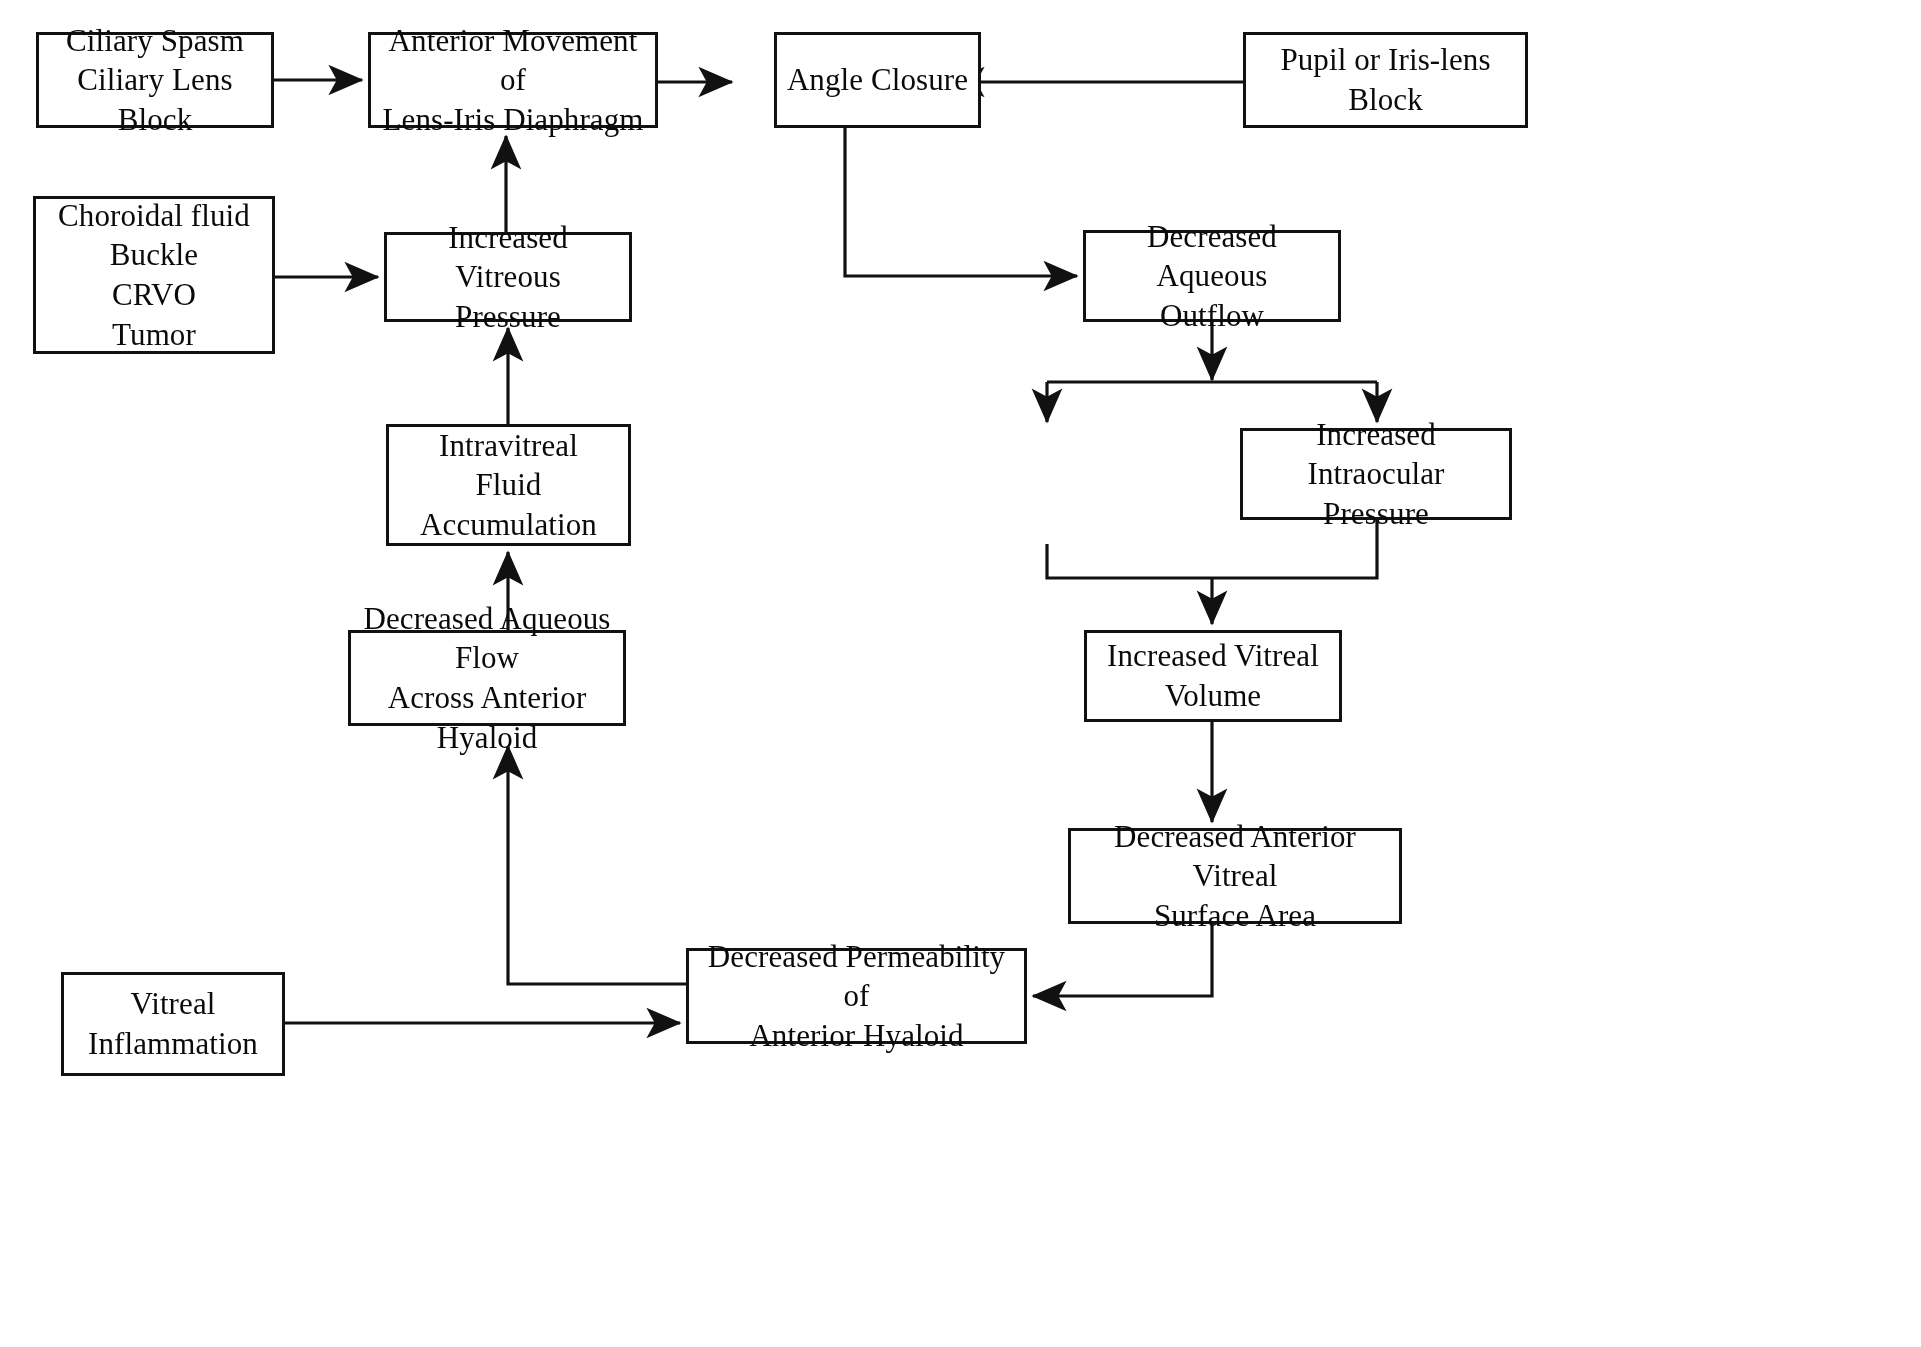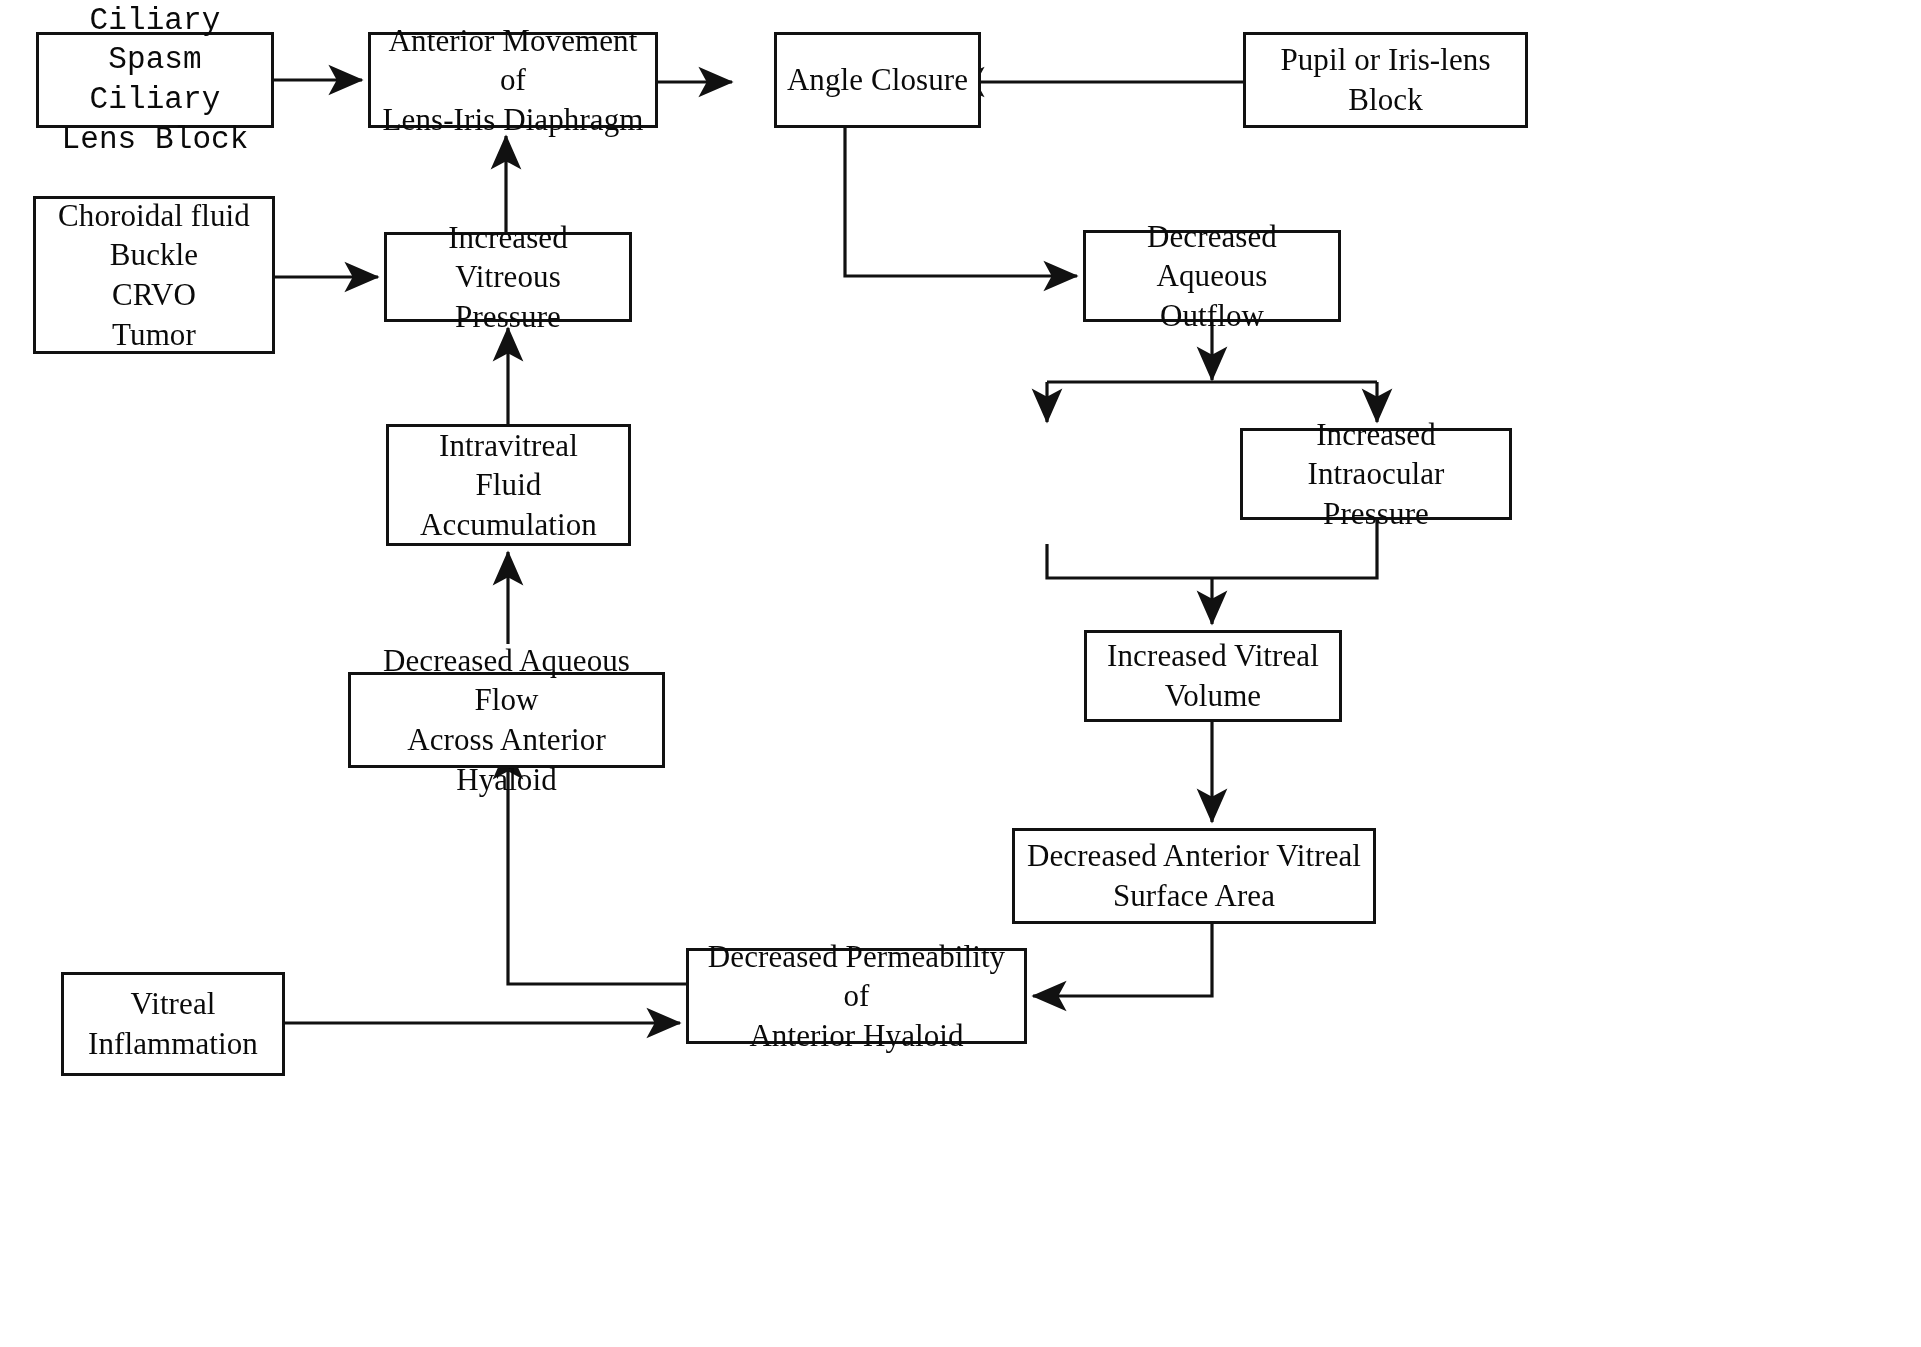--- a/index.html
+++ b/index.html
@@ -83,21 +83,21 @@
       <line x1="1212" y1="722" x2="1212" y2="822" marker-end="url(#arrow)"></line>
 
       <path d="M 1212,924 L 1212,996 L 1033,996" marker-end="url(#arrow)"></path>
 
       <path d="M 686,984 L 508,984 L 508,746" marker-end="url(#arrow)"></path>
 
       <line x1="249" y1="1023" x2="680" y2="1023" marker-end="url(#arrow)"></line>
     </g>
   </svg>
 
-  <div class="node" style="left:36px; top:32px; width:238px; height:96px;font-family:Liberation Mono, monospace;">
+  <div class="node" style="left:36px; top:32px; width:238px; height:96px;">
     <span class="node-label">Ciliary Spasm
 Ciliary Lens Block</span>
   </div>
 
   <div class="node" style="left:368px; top:32px; width:290px; height:96px;">
     <span class="node-label">Anterior Movement of
 Lens-Iris Diaphragm</span>
   </div>
 
   <div class="node" style="left:738px; top:32px; width:207px; height:96px;margin-left:36px;">
@@ -130,31 +130,31 @@
 Fluid
 Accumulation</span>
   </div>
 
 
   <div class="node" style="left:1240px; top:428px; width:272px; height:92px;">
     <span class="node-label">Increased Intraocular
 Pressure</span>
   </div>
 
-  <div class="node" style="left:348px; top:672px; width:317px; height:96px;justify-content:flex-end;">
+  <div class="node" style="left:348px; top:630px; width:278px; height:96px;justify-content:flex-end;">
     <span class="node-label">Decreased Aqueous Flow
 Across Anterior Hyaloid</span>
   </div>
 
   <div class="node" style="left:1084px; top:630px; width:258px; height:92px;align-items:center;">
     <span class="node-label">Increased Vitreal
 Volume</span>
   </div>
 
-  <div class="node" style="left:1012px; top:828px; width:364px; height:96px;align-items:center;">
+  <div class="node" style="left:1068px; top:828px; width:334px; height:96px;align-items:center;">
     <span class="node-label">Decreased Anterior Vitreal
 Surface Area</span>
   </div>
 
   <div class="node" style="left:686px; top:948px; width:341px; height:96px;">
     <span class="node-label">Decreased Permeability of
 Anterior Hyaloid</span>
   </div>
 
   <div class="node" style="left:61px; top:972px; width:224px; height:104px;">

